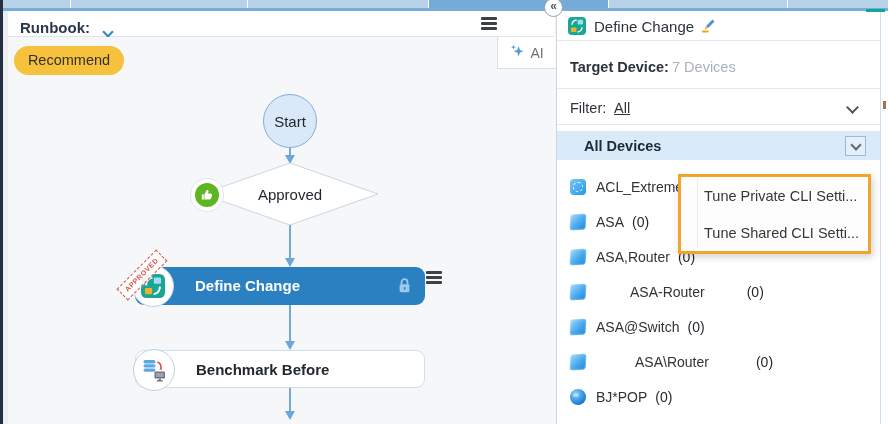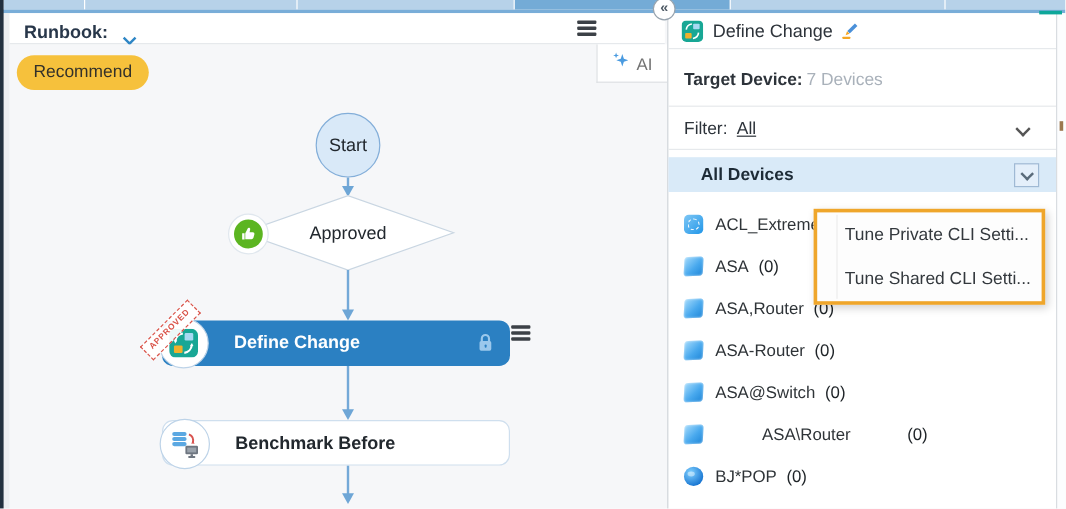--- a/index.html
+++ b/index.html
@@ -250,21 +250,21 @@
   <div class="dev-row" style="top:212px;">
     <span class="dev-icon cube"></span>
     <span class="dev-name">ASA</span>
     <span class="dev-count">(0)</span>
   </div>
   <div class="dev-row" style="top:247px;">
     <span class="dev-icon cube"></span>
     <span class="dev-name">ASA,Router</span>
     <span class="dev-count">(0)</span>
   </div>
-  <div class="dev-row" style="top:282px;">
+  <div class="dev-row" style="top:282px;gap:34px;">
     <span class="dev-icon cube"></span>
     <span class="dev-name">ASA-Router</span>
     <span class="dev-count">(0)</span>
   </div>
   <div class="dev-row" style="top:317px;">
     <span class="dev-icon cube"></span>
     <span class="dev-name">ASA@Switch</span>
     <span class="dev-count">(0)</span>
   </div>
   <div class="dev-row" style="top:352px;gap:39px;">

